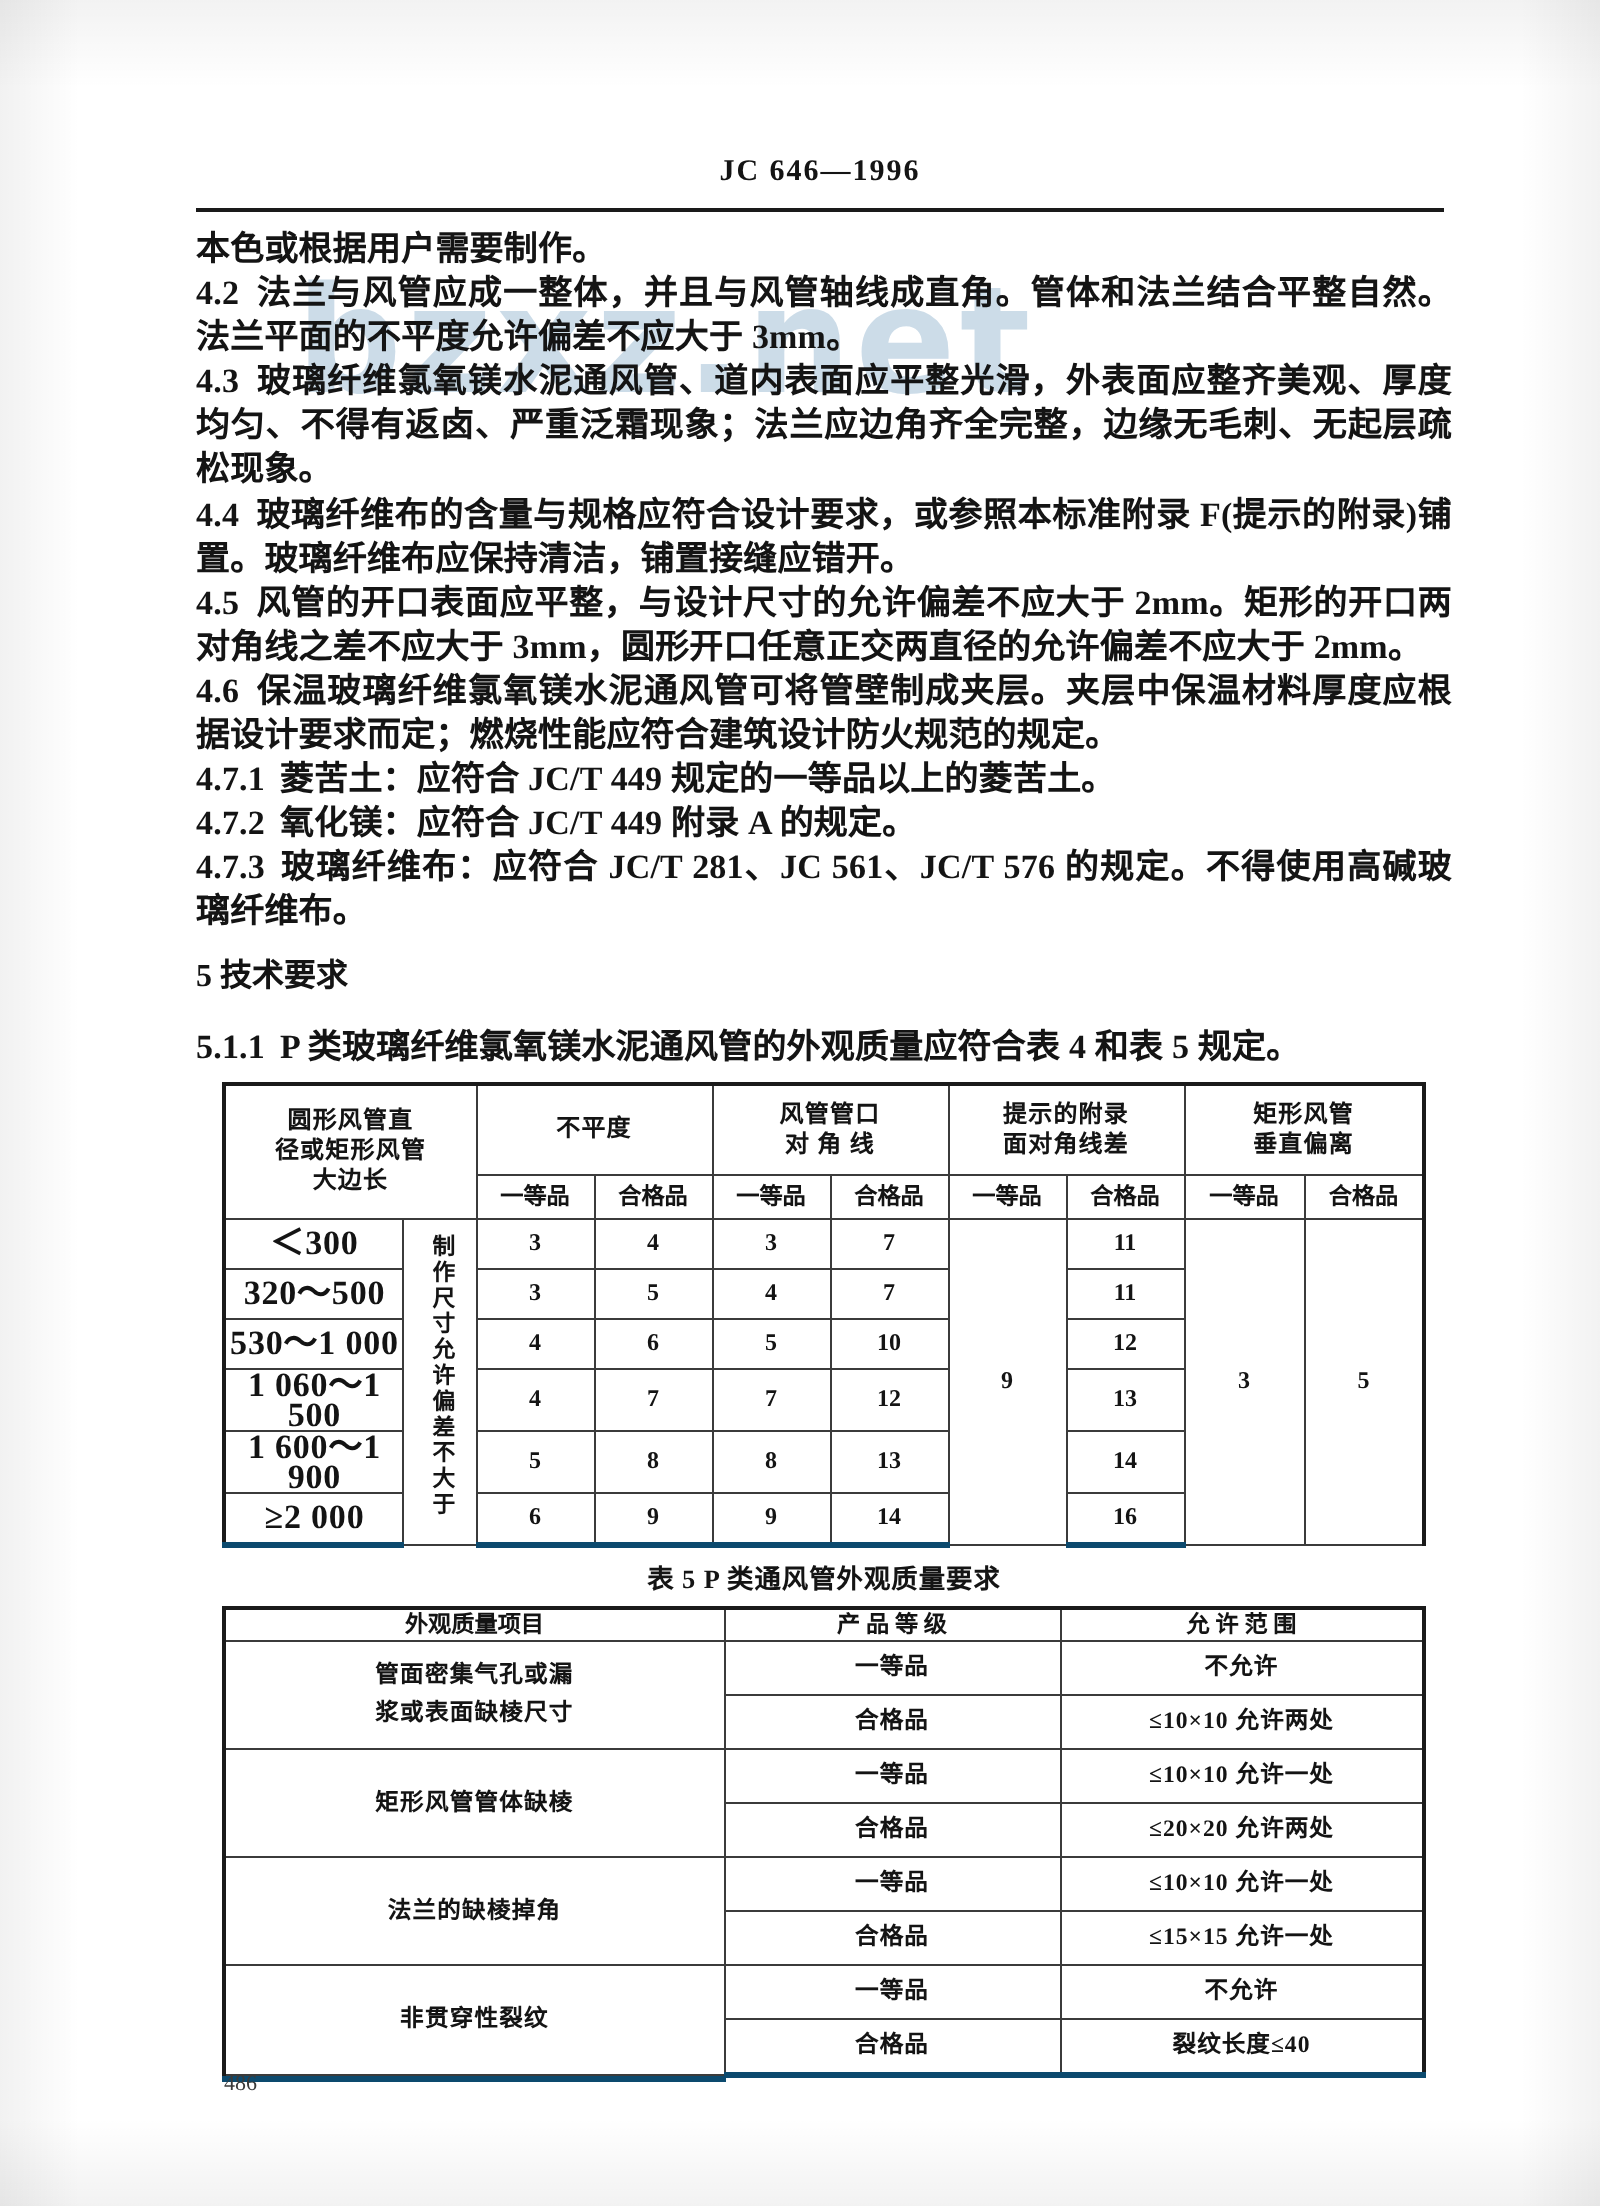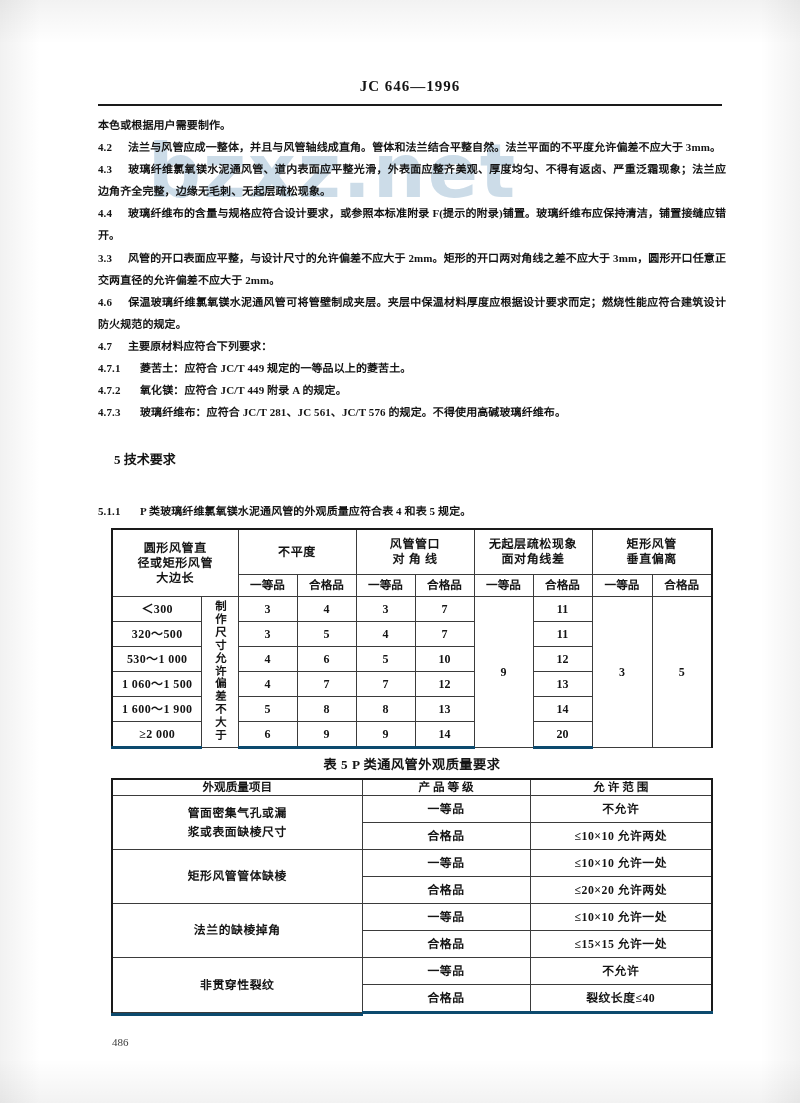--- a/index.html
+++ b/index.html
@@ -71,38 +71,38 @@
   }
 
   
   .body {
     position: absolute;
     left: 98px;
     top: 114px;
     width: 628px;
   }
   .para {
-    font-size: 11px;
+    font-size: 17px;
     line-height: 22.1px;
     text-align: justify;
     margin: 0;
     font-weight: bold;
     letter-spacing: 0.1px;
   }
   .para .num {
     display: inline-block;
     min-width: 30px;
     font-family: "Liberation Serif", serif;
   }
   .para .num.w3 { min-width: 42px; }
   .sect-h {
-    font-size: 13px;
+    font-size: 16px;
     line-height: 22px;
     font-weight: bold;
-    margin: 16px;
+    margin: 0;
   }
   .gap6 { height: 6px; }
   .gap10 { height: 10px; }
   .gap3 { height: 3px; }
 
   
   .tbl-cap {
     text-align: center;
     font-size: 13.2px;
     font-weight: bold;
@@ -128,21 +128,21 @@
     font-weight: bold;
     line-height: 15px;
   }
   table.doc .outerT { border-top: 2px solid #1a1a1a; }
   table.doc .outerB { border-bottom: 3px solid #0c4a6e; }
   table.doc .outerL { border-left: 2px solid #1a1a1a; }
   table.doc .outerR { border-right: 2px solid #1a1a1a; }
 
   .t4 .hgrp { height: 44px; font-size: 12px; letter-spacing: 0.6px; }
   .t4 .hsub { height: 21px; font-size: 11.6px; }
-  .t4 .sizecell { height: 24px; font-size: 12px; letter-spacing: 0.4px; text-align: center; }
+  .t4 .sizecell { height: 24px; font-size: 17px; letter-spacing: 0.4px; text-align: center; }
   .t4 .numcell { height: 24px; font-size: 12px; }
   .t4 .vlabel {
     width: 36px;
     font-size: 11.4px;
     line-height: 13.6px;
     letter-spacing: 1.2px;
   }
   .vtext {
     writing-mode: vertical-rl;
     text-orientation: upright;
@@ -180,25 +180,24 @@
     <div class="body">
 
       <p class="para">本色或根据用户需要制作。</p>
 
       <p class="para"><span class="num">4.2</span><span>法兰与风管应成一整体，并且与风管轴线成直角。管体和法兰结合平整自然。法兰平面的不平度允许偏差不应大于 3mm。</span></p>
 
       <p class="para"><span class="num">4.3</span><span>玻璃纤维氯氧镁水泥通风管、道内表面应平整光滑，外表面应整齐美观、厚度均匀、不得有返卤、严重泛霜现象；法兰应边角齐全完整，边缘无毛刺、无起层疏松现象。</span></p>
 
       <p class="para"><span class="num">4.4</span><span>玻璃纤维布的含量与规格应符合设计要求，或参照本标准附录 F(提示的附录)铺置。玻璃纤维布应保持清洁，铺置接缝应错开。</span></p>
 
-      <p class="para"><span class="num">3.3</span><span>风管的开口表面应平整，与设计尺寸的允许偏差不应大于 2mm。矩形的开口两对角线之差不应大于 3mm，圆形开口任意正交两直径的允许偏差不应大于 2mm。</span></p>
+      <p class="para"><span class="num">4.5</span><span>风管的开口表面应平整，与设计尺寸的允许偏差不应大于 2mm。矩形的开口两对角线之差不应大于 3mm，圆形开口任意正交两直径的允许偏差不应大于 2mm。</span></p>
 
       <p class="para"><span class="num">4.6</span><span>保温玻璃纤维氯氧镁水泥通风管可将管壁制成夹层。夹层中保温材料厚度应根据设计要求而定；燃烧性能应符合建筑设计防火规范的规定。</span></p>
 
-      <p class="para"><span class="num">4.7</span><span>主要原材料应符合下列要求：</span></p>
 
       <p class="para"><span class="num w3">4.7.1</span><span>菱苦土：应符合 JC/T 449 规定的一等品以上的菱苦土。</span></p>
 
       <p class="para"><span class="num w3">4.7.2</span><span>氧化镁：应符合 JC/T 449 附录 A 的规定。</span></p>
 
       <p class="para"><span class="num w3">4.7.3</span><span>玻璃纤维布：应符合 JC/T 281、JC 561、JC/T 576 的规定。不得使用高碱玻璃纤维布。</span></p>
 
       <div class="gap10"></div>
       <p class="sect-h">5  技术要求</p>
       <div class="gap10"></div>
@@ -229,21 +228,21 @@
               <div>大边长</div>
             </th>
             <th class="hgrp outerT" colspan="2">
               <div>不平度</div>
             </th>
             <th class="hgrp outerT" colspan="2">
               <div>风管管口</div>
               <div>对 角 线</div>
             </th>
             <th class="hgrp outerT" colspan="2">
-              <div>无起层疏松现象</div>
+              <div>提示的附录</div>
               <div>面对角线差</div>
             </th>
             <th class="hgrp outerT outerR" colspan="2">
               <div>矩形风管</div>
               <div>垂直偏离</div>
             </th>
           </tr>
           <tr>
             <th class="hsub">一等品</th>
             <th class="hsub">合格品</th>
@@ -299,21 +298,21 @@
             <td class="numcell">8</td>
             <td class="numcell">13</td>
             <td class="numcell">14</td>
           </tr>
           <tr>
             <td class="sizecell outerL outerB">≥2 000</td>
             <td class="numcell outerB">6</td>
             <td class="numcell outerB">9</td>
             <td class="numcell outerB">9</td>
             <td class="numcell outerB">14</td>
-            <td class="numcell outerB">20</td>
+            <td class="numcell outerB">16</td>
           </tr>
         </tbody>
       </table>
 
       <div class="gap6"></div>
       <p class="tbl-cap">表 5   P 类通风管外观质量要求</p>
       <div class="gap3"></div>
 
       <table class="doc t5">
         <colgroup>

